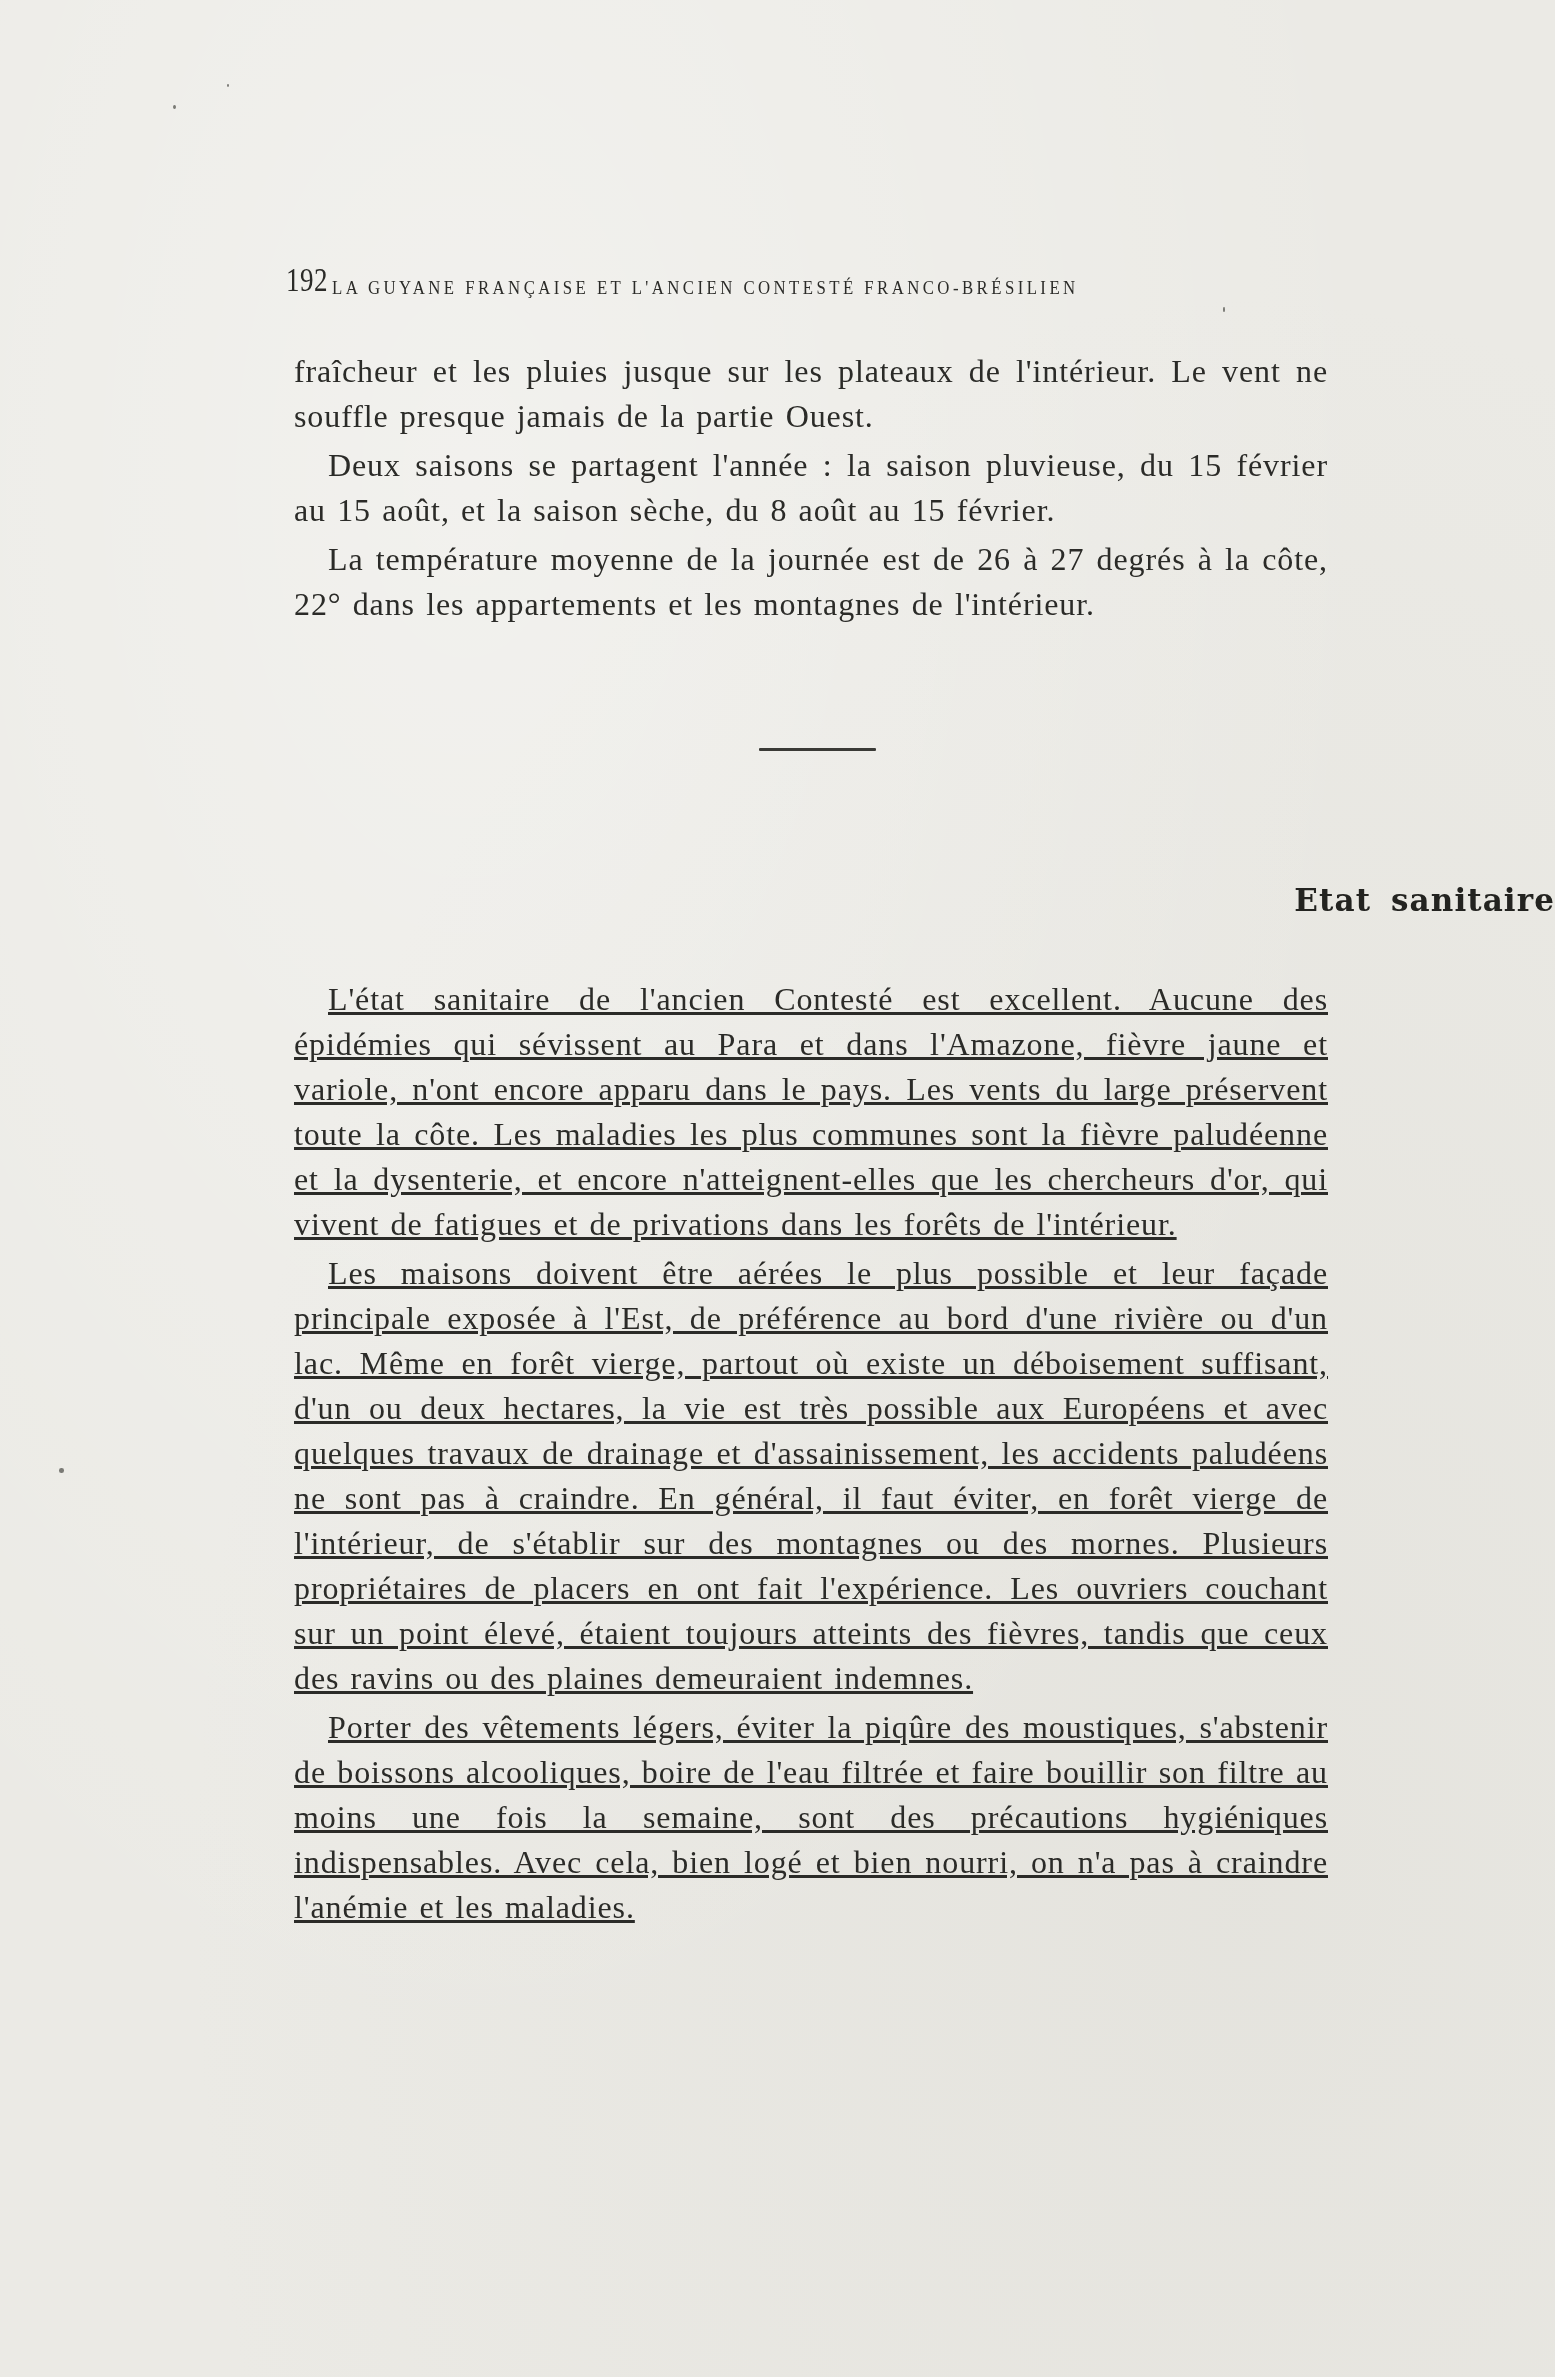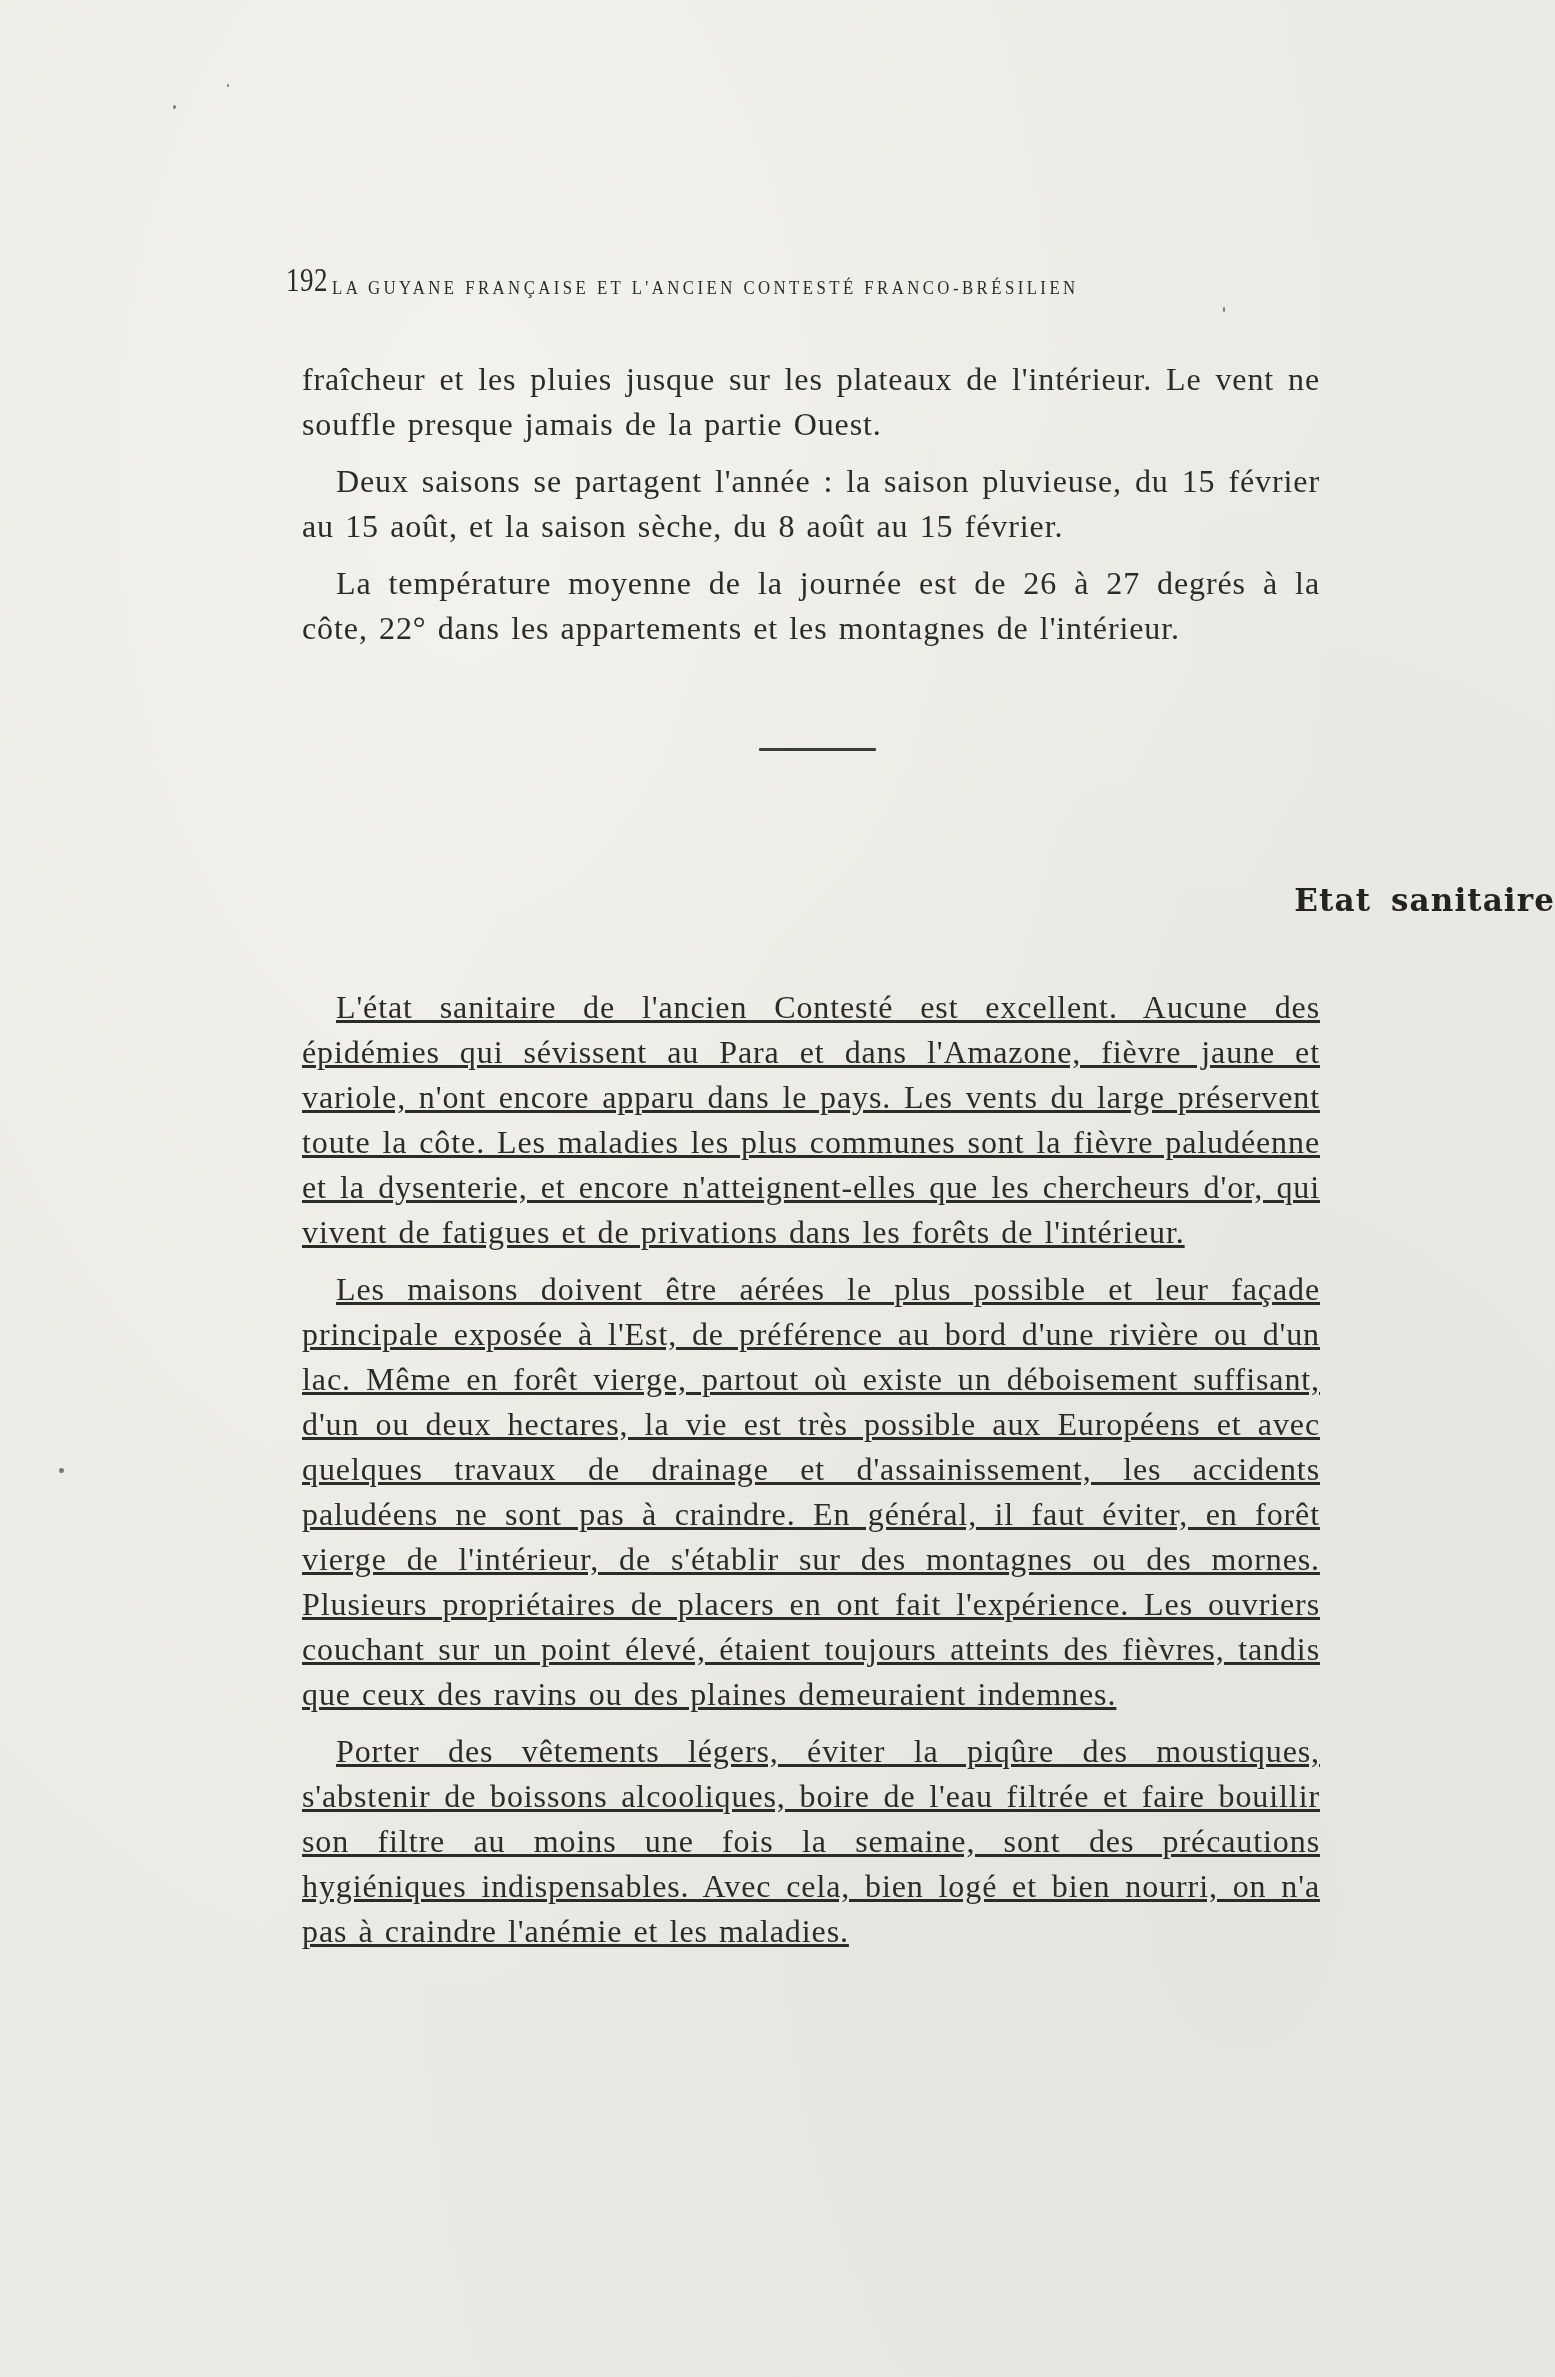--- a/index.html
+++ b/index.html
@@ -47,21 +47,21 @@
     transform: scaleX(0.86);
     transform-origin: left;
     display: inline-block;
   }
   .text-block {
     position: absolute;
     left: 290px;
     width: 1042px;
   }
   .para {
-    margin: 12px;
+    margin: 4px;
     font-size: 32px;
     line-height: 45px;
     text-align: justify;
     text-align-last: left;
     letter-spacing: 0.9px;
     word-spacing: 2.3px;
   }
   .indent { text-indent: 34px; }
   .block1 { top: 345px; }
   .block2 { top: 973px; text-decoration: underline; }

